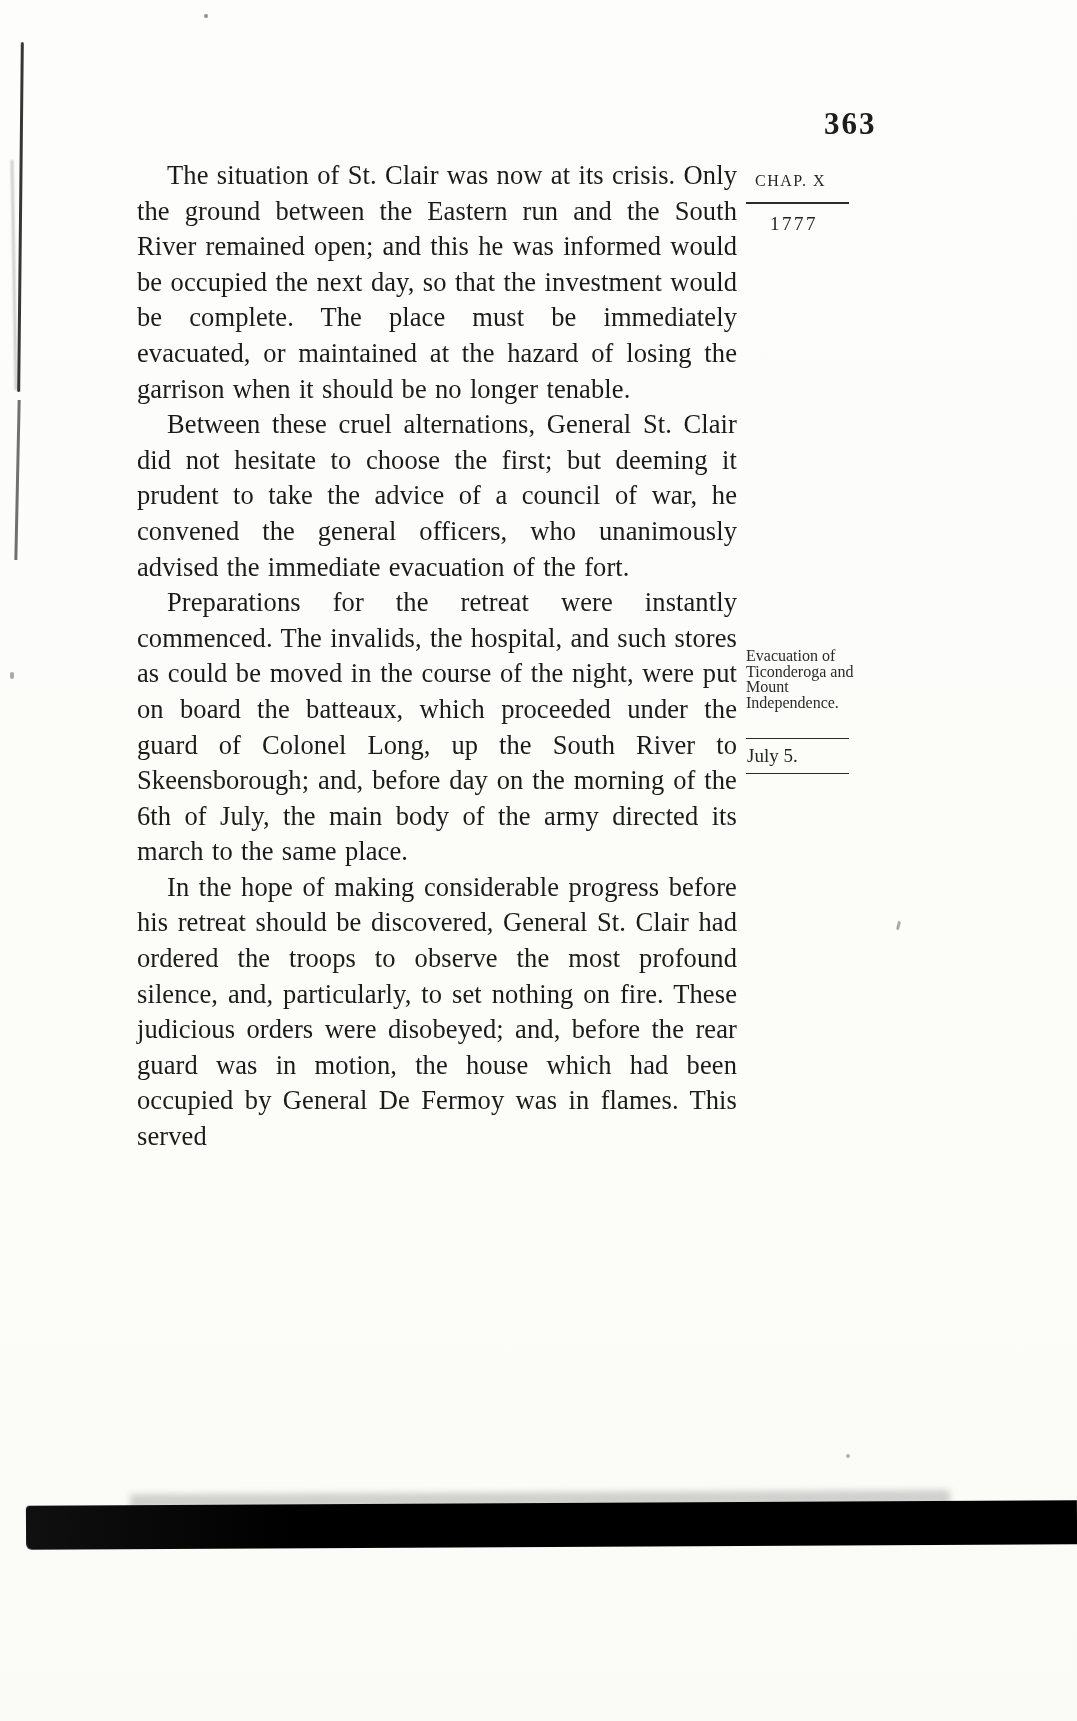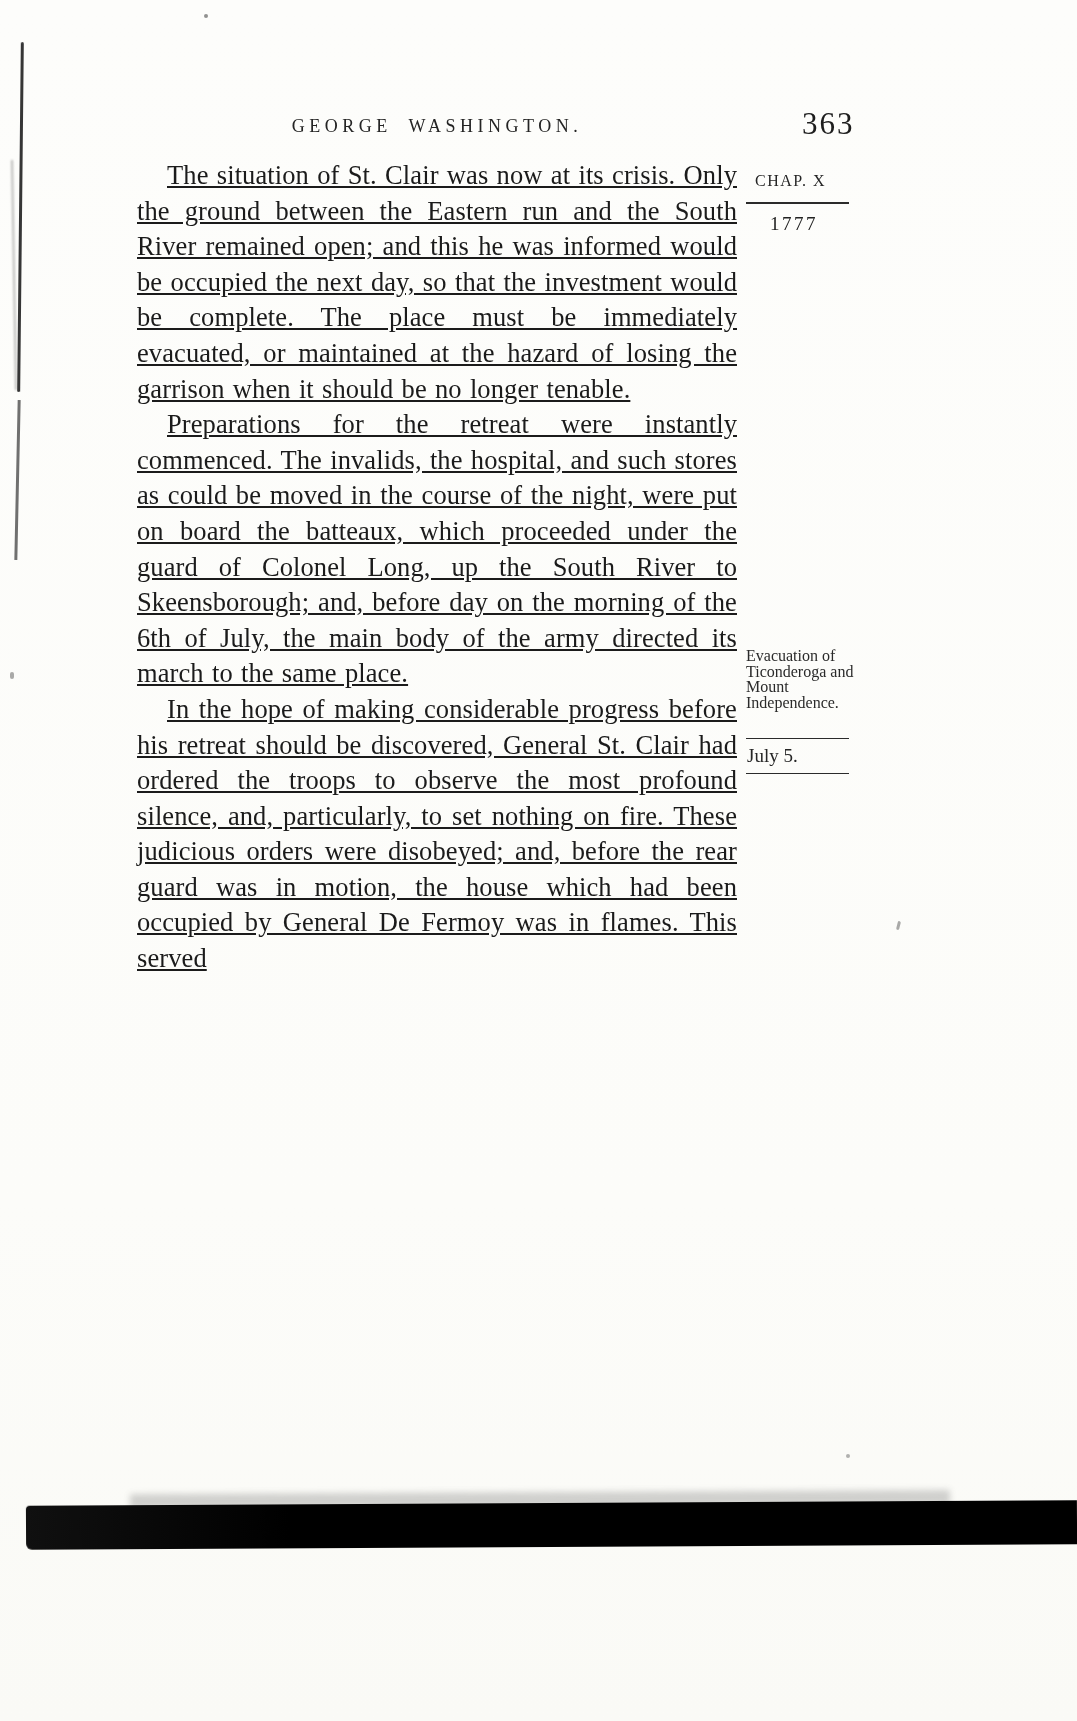--- a/index.html
+++ b/index.html
@@ -29,39 +29,39 @@
     width: 600px;
     text-align: center;
     font-size: 18px;
     letter-spacing: 4.5px;
     color: #242424;
     word-spacing: 8px;
   }
   .page-number {
     position: absolute;
     top: 106px;
-    left: 802px;
+    left: 824px;
     font-size: 31px;
     letter-spacing: 2px;
     color: #1d1d1d;
+    font-weight: bold;
   }
 
   
   .text-block {
     position: absolute;
     top: 158px;
     left: 137px;
     width: 600px;
     font-size: 26.5px;
     line-height: 35.6px;
     text-align: justify;
     color: #1b1b1b;
     word-spacing: 1.5px;
     letter-spacing: 0.1px;
-    text-decoration: underline;
   }
   .para {
     margin: 0;
     text-indent: 30px;
   }
 
   
   .margin-chapter {
     position: absolute;
     top: 172px;
@@ -136,26 +136,26 @@
   .scan-speck { position: absolute; border-radius: 50%; background: #4a4a4a; }
   .speck-1 { left: 204px; top: 14px;   width: 4px; height: 4px; opacity: .6; }
   .speck-2 { left: 897px; top: 921px;  width: 3px; height: 9px; opacity: .5; border-radius: 2px; transform: rotate(14deg); background:#555; }
   .speck-3 { left: 846px; top: 1454px; width: 4px; height: 4px; opacity: .5; background:#666; }
 </style>
 </head>
 <body>
 
 <div class="page">
 
-  <div class="running-header">GEORGE WASHINGTON.</div>
 
   <div class="page-number">363</div>
 
   <div class="text-block">
     <p class="para">The situation of St. Clair was now at its crisis. Only the ground between the Eastern run and the South River remained open; and this he was informed would be occupied the next day, so that the investment would be complete. The place must be immediately evacuated, or maintained at the hazard of losing the garrison when it should be no longer tenable.</p>
+    <p class="para">Between these cruel alternations, General St. Clair did not hesitate to choose the first; but deeming it prudent to take the advice of a council of war, he convened the general officers, who unanimously advised the immediate evacuation of the fort.</p>
     <p class="para">Preparations for the retreat were instantly commenced. The invalids, the hospital, and such stores as could be moved in the course of the night, were put on board the batteaux, which proceeded under the guard of Colonel Long, up the South River to Skeensborough; and, before day on the morning of the 6th of July, the main body of the army directed its march to the same place.</p>
     <p class="para">In the hope of making considerable progress before his retreat should be discovered, General St. Clair had ordered the troops to observe the most profound silence, and, particularly, to set nothing on fire. These judicious orders were disobeyed; and, before the rear guard was in motion, the house which had been occupied by General De Fermoy was in flames. This served</p>
   </div>
 
   <div class="margin-chapter">CHAP. X</div>
   <hr class="margin-rule rule-chapter">
   <div class="margin-year">1777</div>
 
   <div class="margin-sidenote">Evacuation of Ticonderoga and Mount Independence.</div>
   <hr class="margin-rule rule-sidenote">

